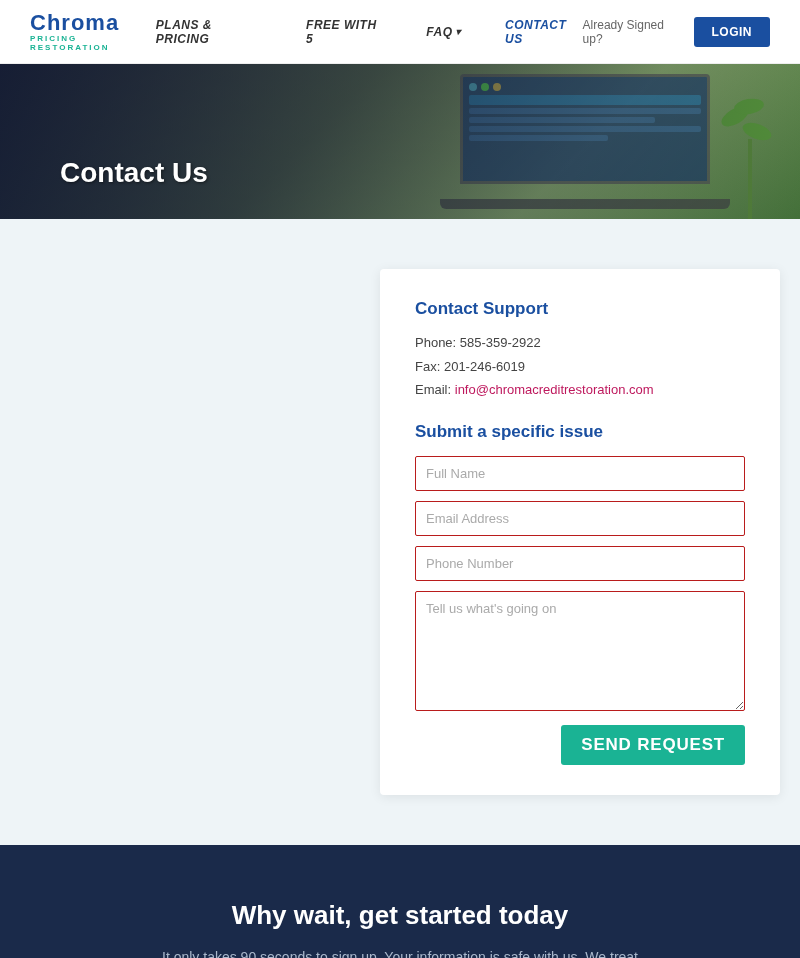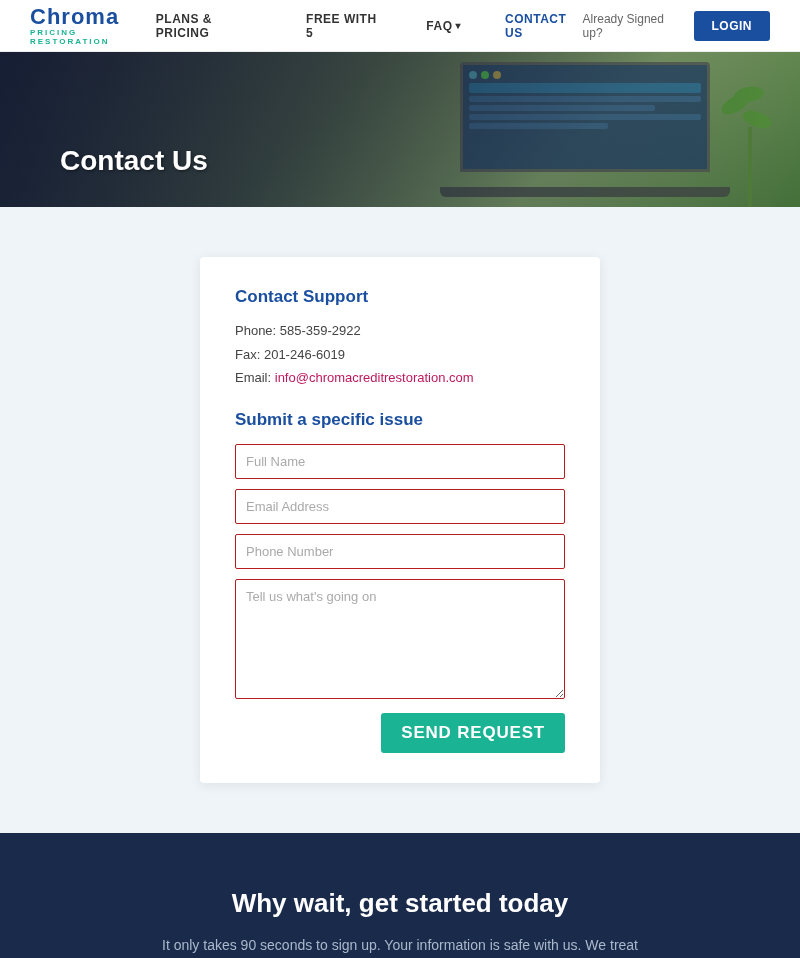--- a/index.html
+++ b/index.html
@@ -4,21 +4,21 @@
   <style>
     * { margin: 0; padding: 0; box-sizing: border-box; }
     body { font-family: Arial, sans-serif; background: #fff; width: 800px; }
 
     
     header {
       display: flex;
       align-items: center;
       justify-content: space-between;
       padding: 0 30px;
-      height: 52px;
+      height: 64px;
       background: #fff;
       border-bottom: 1px solid #eee;
     }
     .logo-area {
       display: flex;
       flex-direction: column;
       line-height: 1.1;
     }
     .logo-chroma {
       font-size: 22px;
@@ -29,20 +29,21 @@
     .logo-sub {
       font-size: 8px;
       color: #1ab394;
       letter-spacing: 2px;
       font-weight: 700;
     }
     nav {
       display: flex;
       align-items: center;
       gap: 44px;
+      font-style: italic;
     }
     nav a {
       text-decoration: none;
       color: #333;
       font-size: 12px;
       font-weight: 600;
       letter-spacing: 0.5px;
     }
     .faq-item {
       display: flex;
@@ -176,21 +177,21 @@
       z-index: 3;
       text-shadow: 1px 1px 3px rgba(0,0,0,0.5);
     }
 
     
     .main-content {
       background: #eef4f7;
       padding: 50px 20px;
       min-height: 420px;
       display: flex;
-      justify-content: center;
+      justify-content: flex-end;
     }
 
     .contact-card {
       background: #fff;
       border-radius: 4px;
       padding: 30px 35px;
       width: 400px;
       box-shadow: 0 2px 12px rgba(0,0,0,0.08);
     }
 

